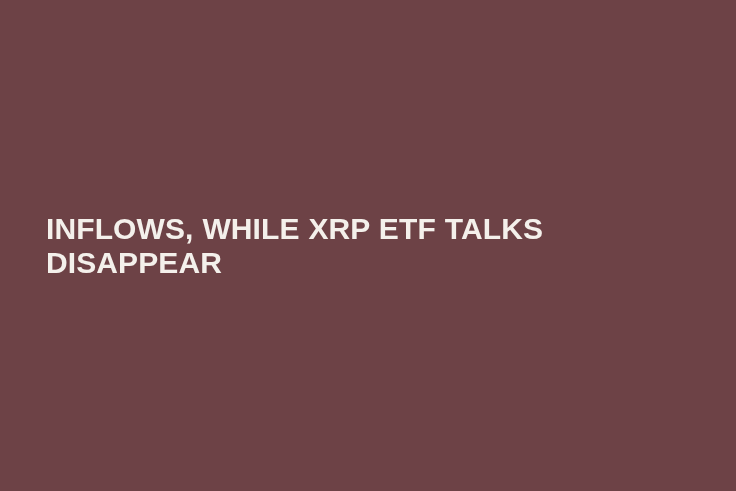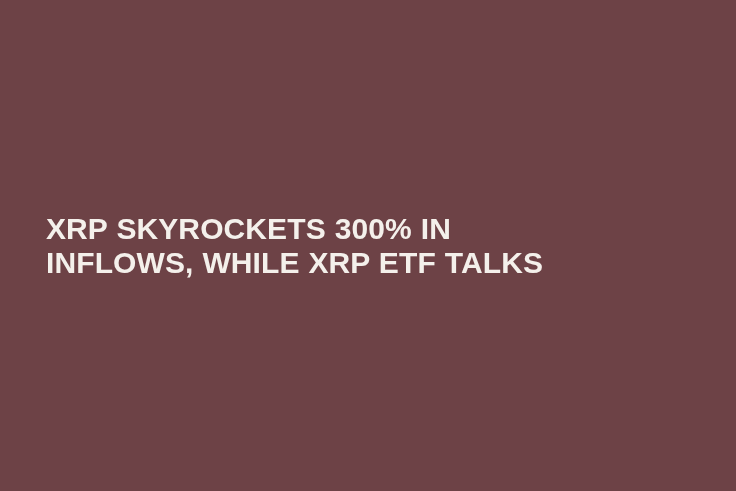--- a/index.html
+++ b/index.html
@@ -51,17 +51,17 @@
     display: block;
     white-space: nowrap;
   }
 </style>
 </head>
 <body>
 
 <div class="hero-card">
 
   <h1 class="headline">
-    <span class="headline-line">XRP SKYROCKETS 300% IN</span>
     <span class="headline-line">INFLOWS, WHILE XRP ETF TALKS</span>
+    <span class="headline-line">DISAPPEAR</span>
   </h1>
 
 </div>
 
 </body></html>

